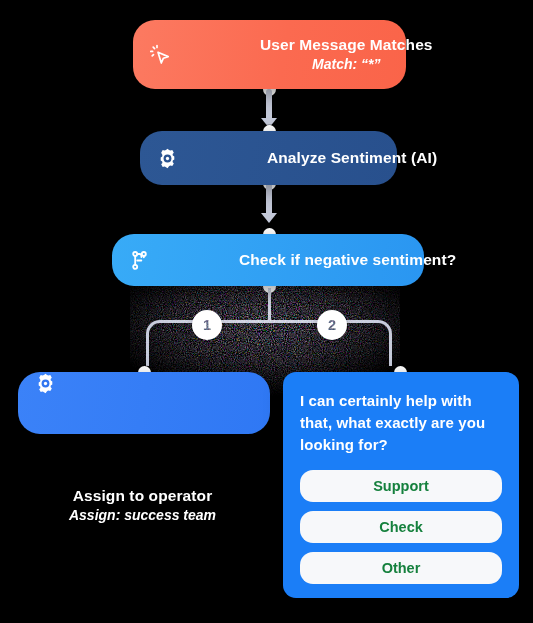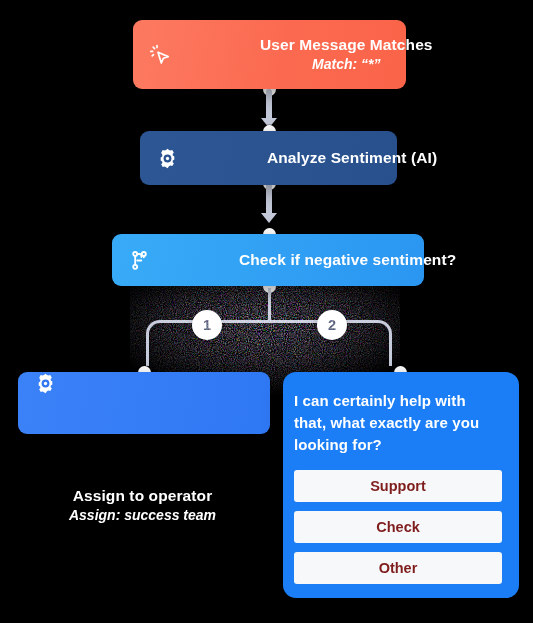--- a/index.html
+++ b/index.html
@@ -21,21 +21,21 @@
 
   
   .bus{ position:absolute; border:3px solid #c3c8d8; background:transparent; }
   .bus.left { border-right:none; border-bottom:none; border-top-left-radius:14px; }
   .bus.right{ border-left:none;  border-bottom:none; border-top-right-radius:14px; }
   .bus-stem{ position:absolute; width:3px; background:#c3c8d8; }
 
   
   .node{
     position:absolute; display:flex; align-items:center;
-    border-radius:9px; color:#fff;
+    border-radius:22px; color:#fff;
     box-shadow:0 6px 18px rgba(0,0,0,.35);
     gap:28px;
   }
   .node .ico{
     flex:0 0 auto; display:flex; align-items:center; justify-content:center;
     width:54px; align-self:stretch;
   }
   .node .divider{ width:1px; align-self:stretch; margin:13px 0;
                   background:rgba(255,255,255,.38); }
   .node .body{ flex:1; padding:9px 20px 9px 17px; text-align:center; }
@@ -49,28 +49,28 @@
   #node-ai{ left:140px; top:131px; width:257px; height:54px;
     background:linear-gradient(100deg,#2d5794 0%,#28508d 100%); }
   #node-cond{ left:112px; top:234px; width:312px; height:52px;
     background:linear-gradient(100deg,#38abf7 0%,#2a96f1 100%);justify-content:space-between; }
   #node-assign{ left:18px; top:372px; width:252px; height:62px;
     background:linear-gradient(100deg,#3b82f8 0%,#2f78f4 100%);flex-direction:column; }
 
   
   #node-reply{
     position:absolute; left:283px; top:372px; width:236px; height:226px;
-    background:#1b7ef7; border-radius:13px; padding:18px 17px 17px 11px;
+    background:#1b7ef7; border-radius:13px; padding:18px 17px 17px 17px;
     box-shadow:0 6px 18px rgba(0,0,0,.35); color:#fff;
   }
   #node-reply .msg{ font-size:15px; font-weight:600; line-height:22px;
                     letter-spacing:.1px; margin-bottom:14px; }
   .opt{ display:flex; align-items:center; justify-content:center;
         height:32px; margin-bottom:9px; background:#f7f8fa;
-        border-radius:3px; color:#7f1d1d; font-size:14.5px; font-weight:600; }
+        border-radius:13px; color:#15803d; font-size:14.5px; font-weight:600; }
   .opt:last-child{ margin-bottom:12px; }
 
   
   .badge{ position:absolute; width:30px; height:30px; border-radius:50%;
           background:#fff; color:#49536b; font-size:14.5px; font-weight:700;
           display:flex; align-items:center; justify-content:center;
           box-shadow:0 2px 6px rgba(0,0,0,.3); }
 
   
   #noise{ position:absolute; left:130px; top:286px; width:270px; height:118px;

